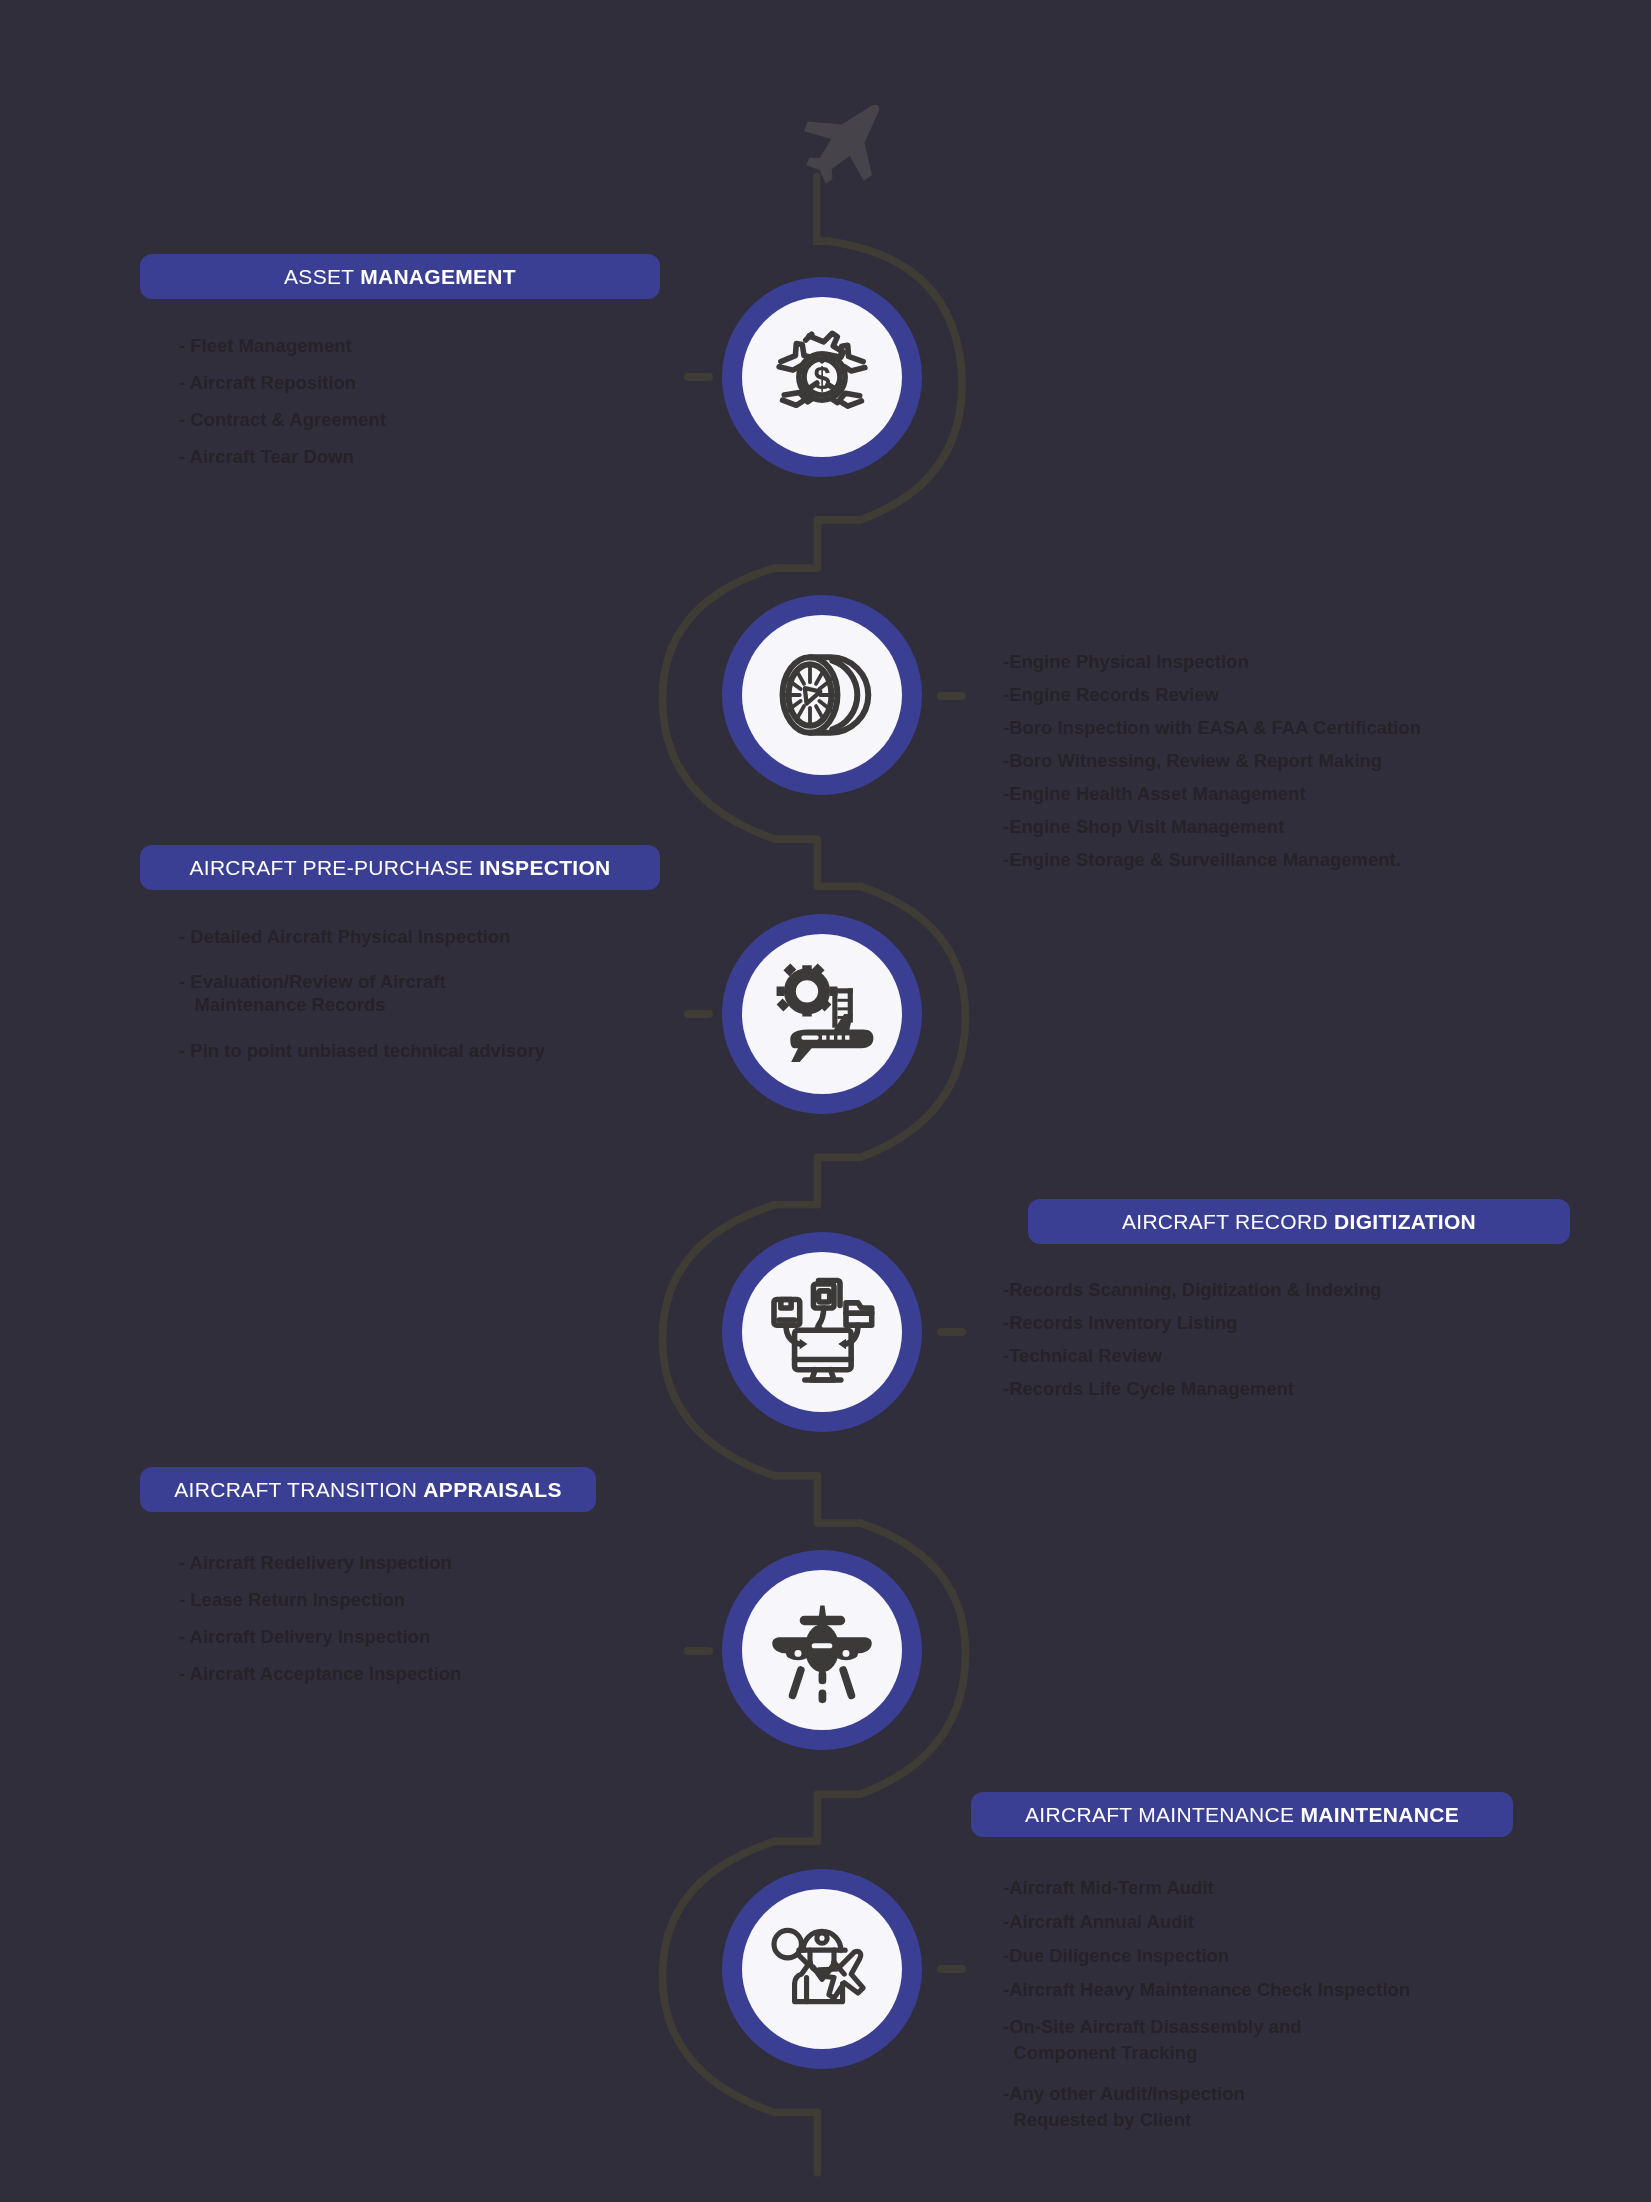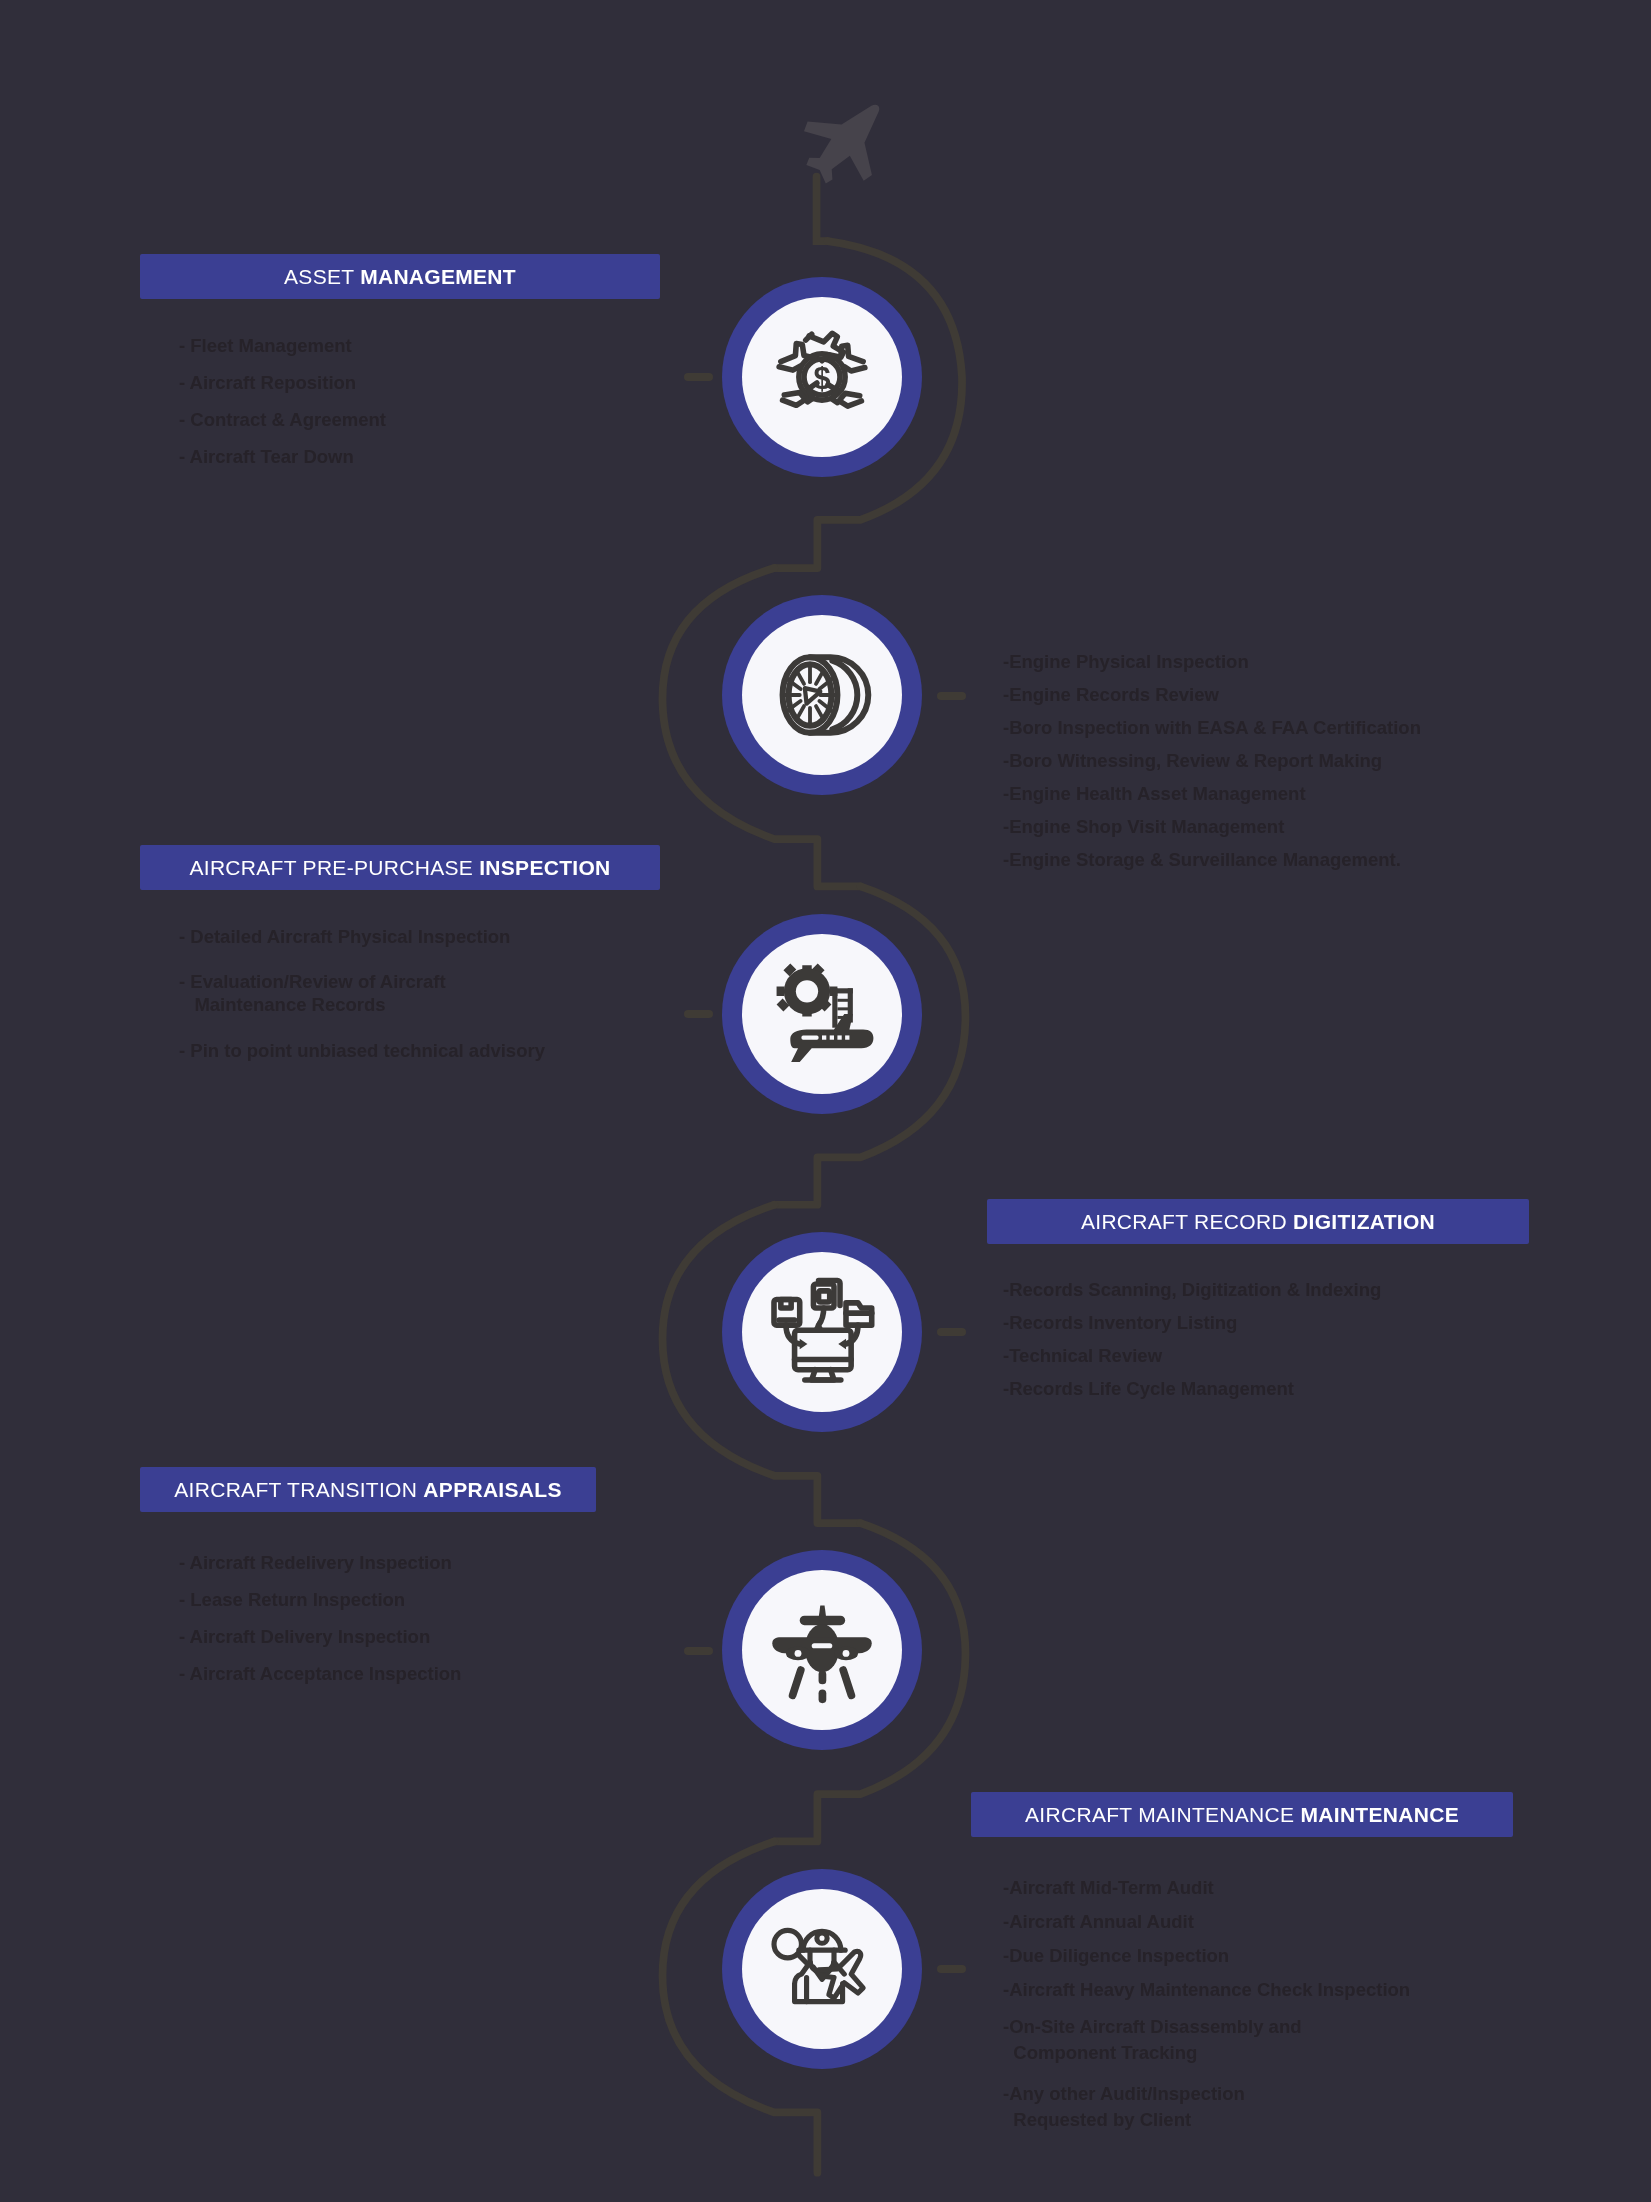--- a/index.html
+++ b/index.html
@@ -58,21 +58,21 @@
     height: 7.7px;
     border-radius: 4.3px;
     background: #3f3b35;
     z-index: 4;
   }
 
   
   .pill {
     position: absolute;
     height: 45px;
-    border-radius: 2px;
+    border-radius: 12px;
     background: #3b3f93;
     display: flex;
     align-items: center;
     justify-content: center;
     padding: 0 15.5px;
     z-index: 6;
   }
   .pill .t {
     color: #ffffff;
     font-size: 21px;
@@ -353,21 +353,21 @@
   <div class="pill" style="left:140px; top:845px; width:520px;">
     <span class="t"><span>AIRCRAFT PRE-PURCHASE </span><b>INSPECTION</b></span>
   </div>
   <div class="bullets vloose" style="left:179px; top:925px; width:559px;">
     <div class="b">- Detailed Aircraft Physical Inspection</div>
     <div class="b">- Evaluation/Review of Aircraft
    Maintenance Records</div>
     <div class="b">- Pin to point unbiased technical advisory</div>
   </div>
 
-  <div class="pill" style="left:987px; top:1199px; width:542px;">
+  <div class="pill" style="left:1028px; top:1199px; width:542px;">
     <span class="t"><span>AIRCRAFT RECORD </span><b>DIGITIZATION</b></span>
   </div>
   <div class="bullets tight" style="left:1003px; top:1273px; width:602px;">
     <div class="b">-Records Scanning, Digitization &amp; Indexing</div>
     <div class="b">-Records Inventory Listing</div>
     <div class="b">-Technical Review</div>
     <div class="b">-Records Life Cycle Management</div>
   </div>
 
   <div class="pill" style="left:140px; top:1467px; width:456px;">

